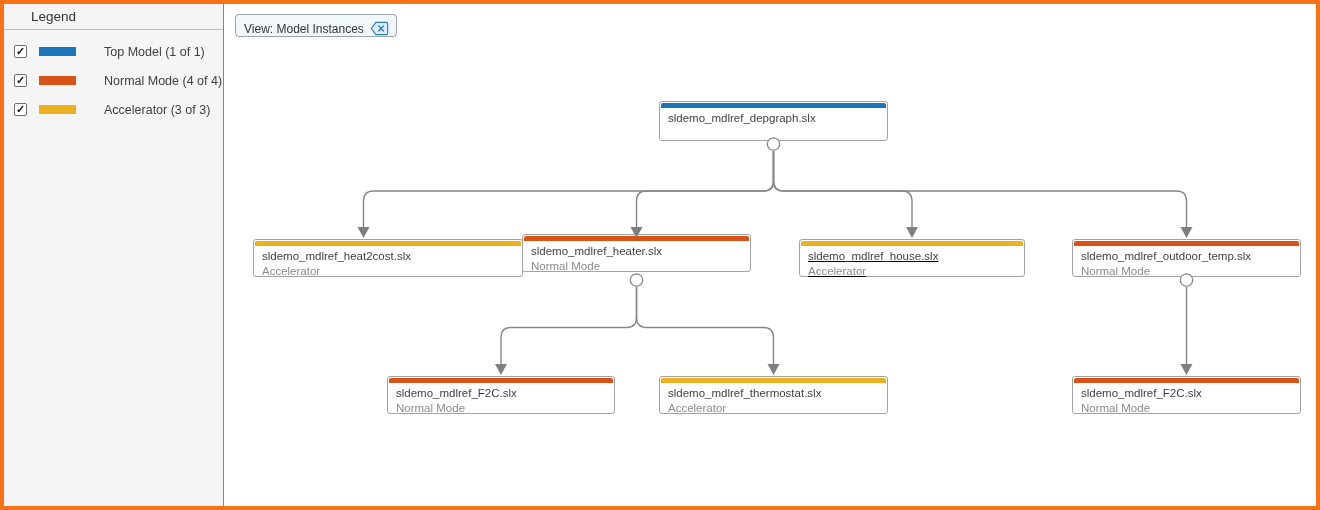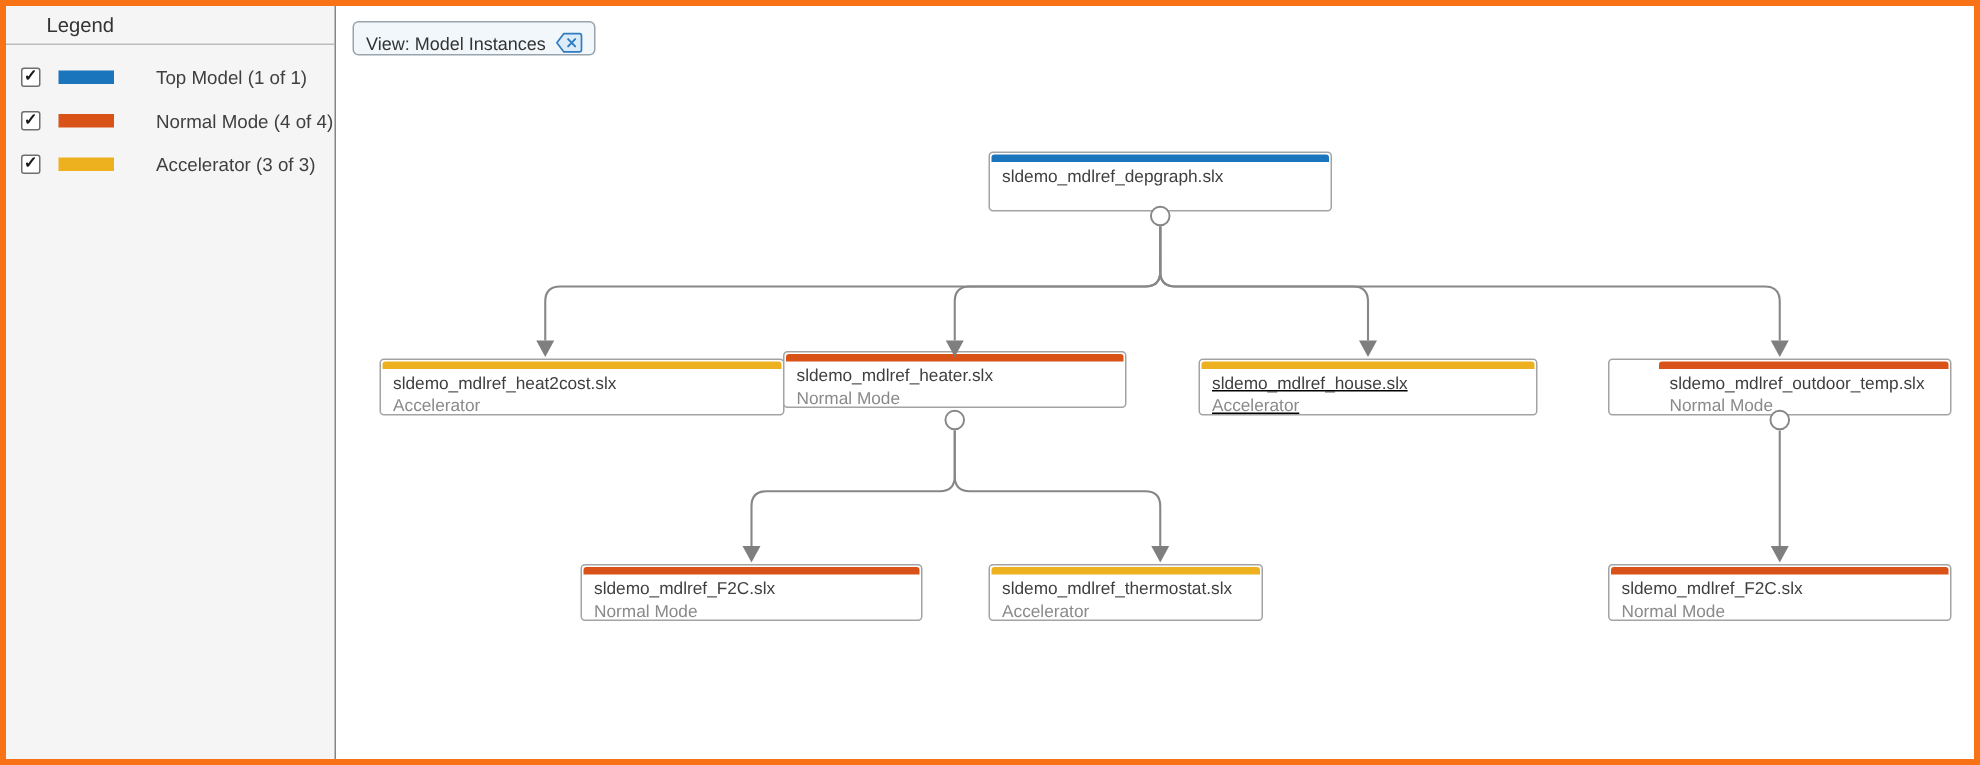--- a/index.html
+++ b/index.html
@@ -88,31 +88,31 @@
         <div class="gnode" style="left: 297px; top: 230px; width: 229px; height: 38px;">
           <div class="gbar" style="background: rgb(217, 83, 25);"></div>
           <div class="gfile">sldemo_mdlref_heater.slx</div>
           <div class="gmode">Normal Mode</div>
         </div>
         <div class="gnode" style="left: 574px; top: 235px; width: 226px; height: 38px; text-decoration: underline;">
           <div class="gbar" style="background: rgb(237, 177, 32);"></div>
           <div class="gfile">sldemo_mdlref_house.slx</div>
           <div class="gmode">Accelerator</div>
         </div>
-        <div class="gnode" style="left: 847px; top: 235px; width: 229px; height: 38px; padding-left: 32px;">
+        <div class="gnode" style="left: 847px; top: 235px; width: 229px; height: 38px;">
           <div class="gbar" style="background: rgb(217, 83, 25);"></div>
           <div class="gfile">sldemo_mdlref_outdoor_temp.slx</div>
           <div class="gmode">Normal Mode</div>
         </div>
         <div class="gnode" style="left: 162px; top: 372px; width: 228px; height: 38px;">
           <div class="gbar" style="background: rgb(217, 83, 25);"></div>
           <div class="gfile">sldemo_mdlref_F2C.slx</div>
           <div class="gmode">Normal Mode</div>
         </div>
-        <div class="gnode" style="left: 434px; top: 372px; width: 183px; height: 38px;">
+        <div class="gnode" style="left: 434px; top: 372px; width: 229px; height: 38px;">
           <div class="gbar" style="background: rgb(237, 177, 32);"></div>
           <div class="gfile">sldemo_mdlref_thermostat.slx</div>
           <div class="gmode">Accelerator</div>
         </div>
         <div class="gnode" style="left: 847px; top: 372px; width: 229px; height: 38px;">
           <div class="gbar" style="background: rgb(217, 83, 25);"></div>
           <div class="gfile">sldemo_mdlref_F2C.slx</div>
           <div class="gmode">Normal Mode</div>
         </div>
       </div>

